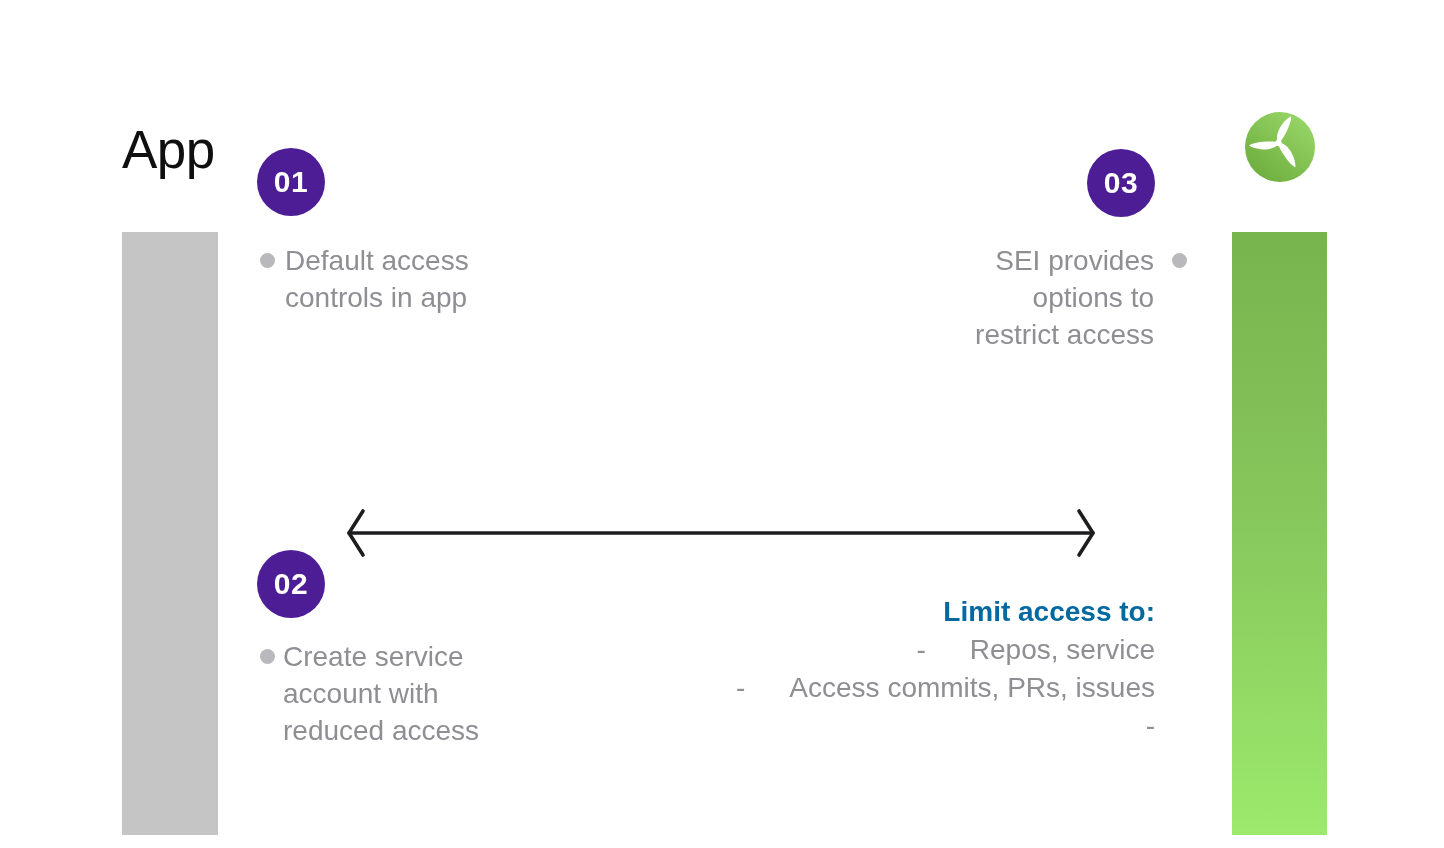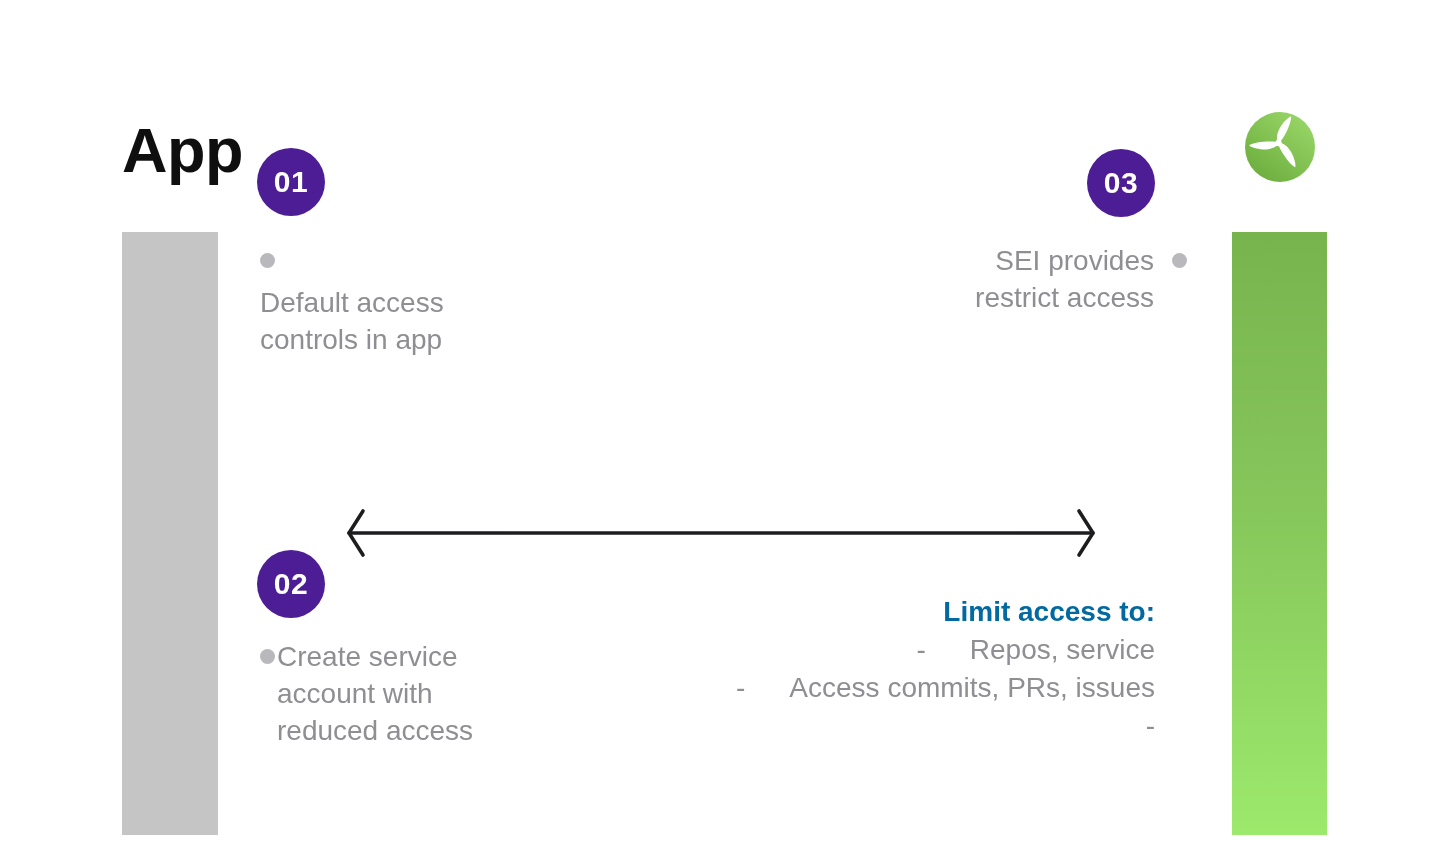--- a/index.html
+++ b/index.html
@@ -10,23 +10,23 @@
     height: 848px;
     background: #ffffff;
     font-family: "Liberation Sans", "DejaVu Sans", sans-serif;
     overflow: hidden;
   }
 
   .page-title {
     position: absolute;
     left: 122px;
     top: 121px;
-    font-size: 63px;
+    font-size: 53px;
     line-height: 58px;
-    font-weight: 700;
+    font-weight: 400;
     color: #0f0f0f;
     letter-spacing: -0.5px;
   }
 
   .bar {
     position: absolute;
     top: 232px;
     width: 96px;
     height: 603px;
   }
@@ -75,22 +75,22 @@
     color: #8e8e93;
   }
   .step .bullet {
     width: 15px;
     height: 15px;
     border-radius: 50%;
     background: #b9b9bd;
     margin-top: 11px;
     flex: 0 0 auto;
   }
-  .step-1 { left: 260px; top: 242px; gap: 16px; flex-direction: column; }
-  .step-2 { left: 260px; top: 638px; gap: 2px; }
+  .step-1 { left: 260px; top: 242px; gap: 10px; }
+  .step-2 { left: 260px; top: 638px; gap: 8px; }
   .step-3 { right: 257px; top: 242px; gap: 18px; }
   .step-3 .step-text { text-align: right; }
   .step-text div { white-space: nowrap; }
 
   .arrow-svg {
     position: absolute;
     left: 340px;
     top: 501px;
     width: 762px;
     height: 64px;
@@ -172,20 +172,21 @@
     <div class="step-text">
       <div>Create service</div>
       <div>account with</div>
       <div>reduced access</div>
     </div>
   </div>
 
   <div class="step step-3">
     <div class="step-text">
       <div>SEI provides</div>
+      <div>options to</div>
       <div>restrict access</div>
     </div>
     <span class="bullet"></span>
   </div>
 
   <svg class="arrow-svg" viewBox="0 0 762 64" xmlns="http://www.w3.org/2000/svg">
     <g stroke="#1d1d1f" stroke-width="3.6" fill="none" stroke-linecap="round" stroke-linejoin="round">
       <line x1="9" y1="32" x2="753" y2="32"></line>
       <polyline points="23,10 9,32 23,54"></polyline>
       <polyline points="739,10 753,32 739,54"></polyline>

